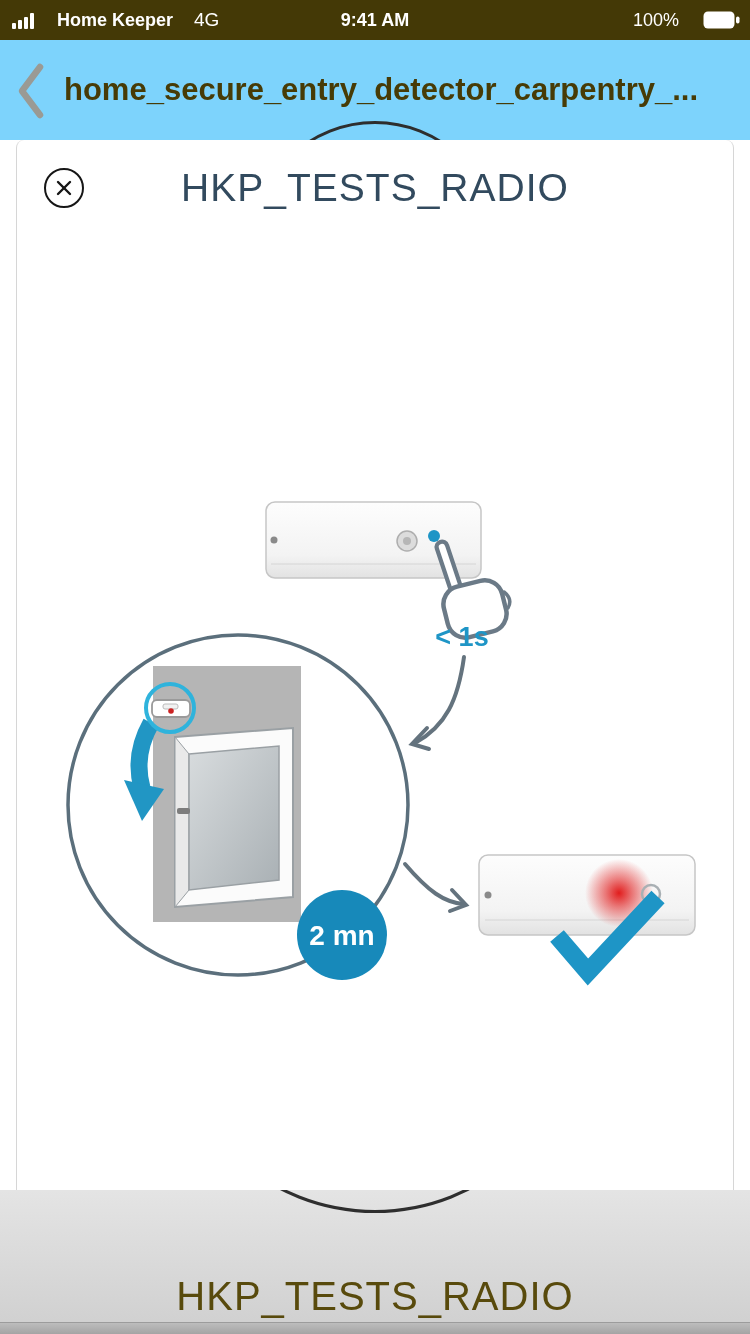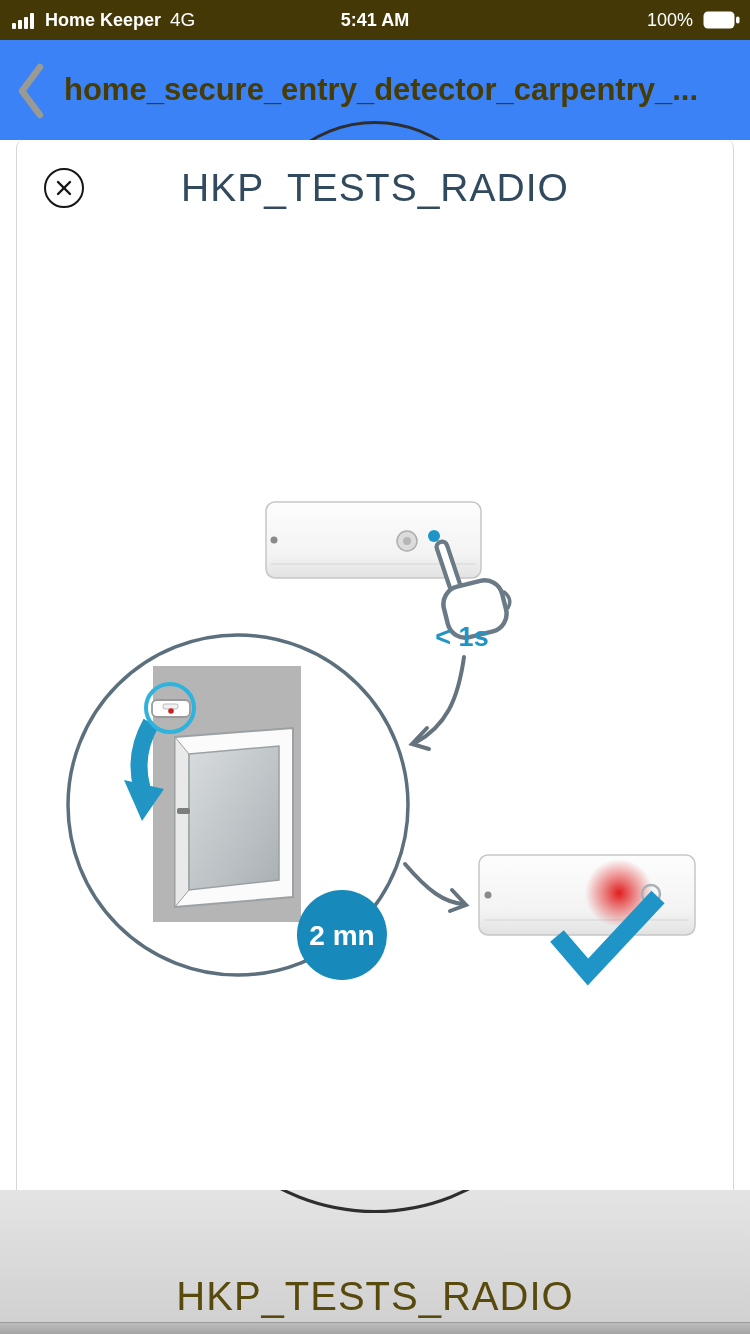--- a/index.html
+++ b/index.html
@@ -5,32 +5,32 @@
   * { margin:0; padding:0; box-sizing:border-box; }
   html,body { width:750px; height:1334px; }
   body { font-family:"Liberation Sans", sans-serif; background:#ffffff; position:relative; overflow:hidden; }
   .screen { position:absolute; inset:0; width:750px; height:1334px; overflow:hidden; }
 
   
   .status-bar {
     position:absolute; top:0; left:0; width:750px; height:40px;
     background:#443906; color:#fff; z-index:10;
   }
-  .sb-left { position:absolute; left:12px; top:0; height:40px; display:flex; align-items:center; gap:9px; }
+  .sb-left { position:absolute; left:12px; top:0; height:40px; display:flex; align-items:center; gap:21px; }
   .sb-carrier { font-size:18px; font-weight:600; }
   .sb-network { font-size:19px; font-weight:400; }
   .sb-center { position:absolute; left:0; right:0; top:0; height:40px; display:flex; align-items:center; justify-content:center; }
   .sb-time { font-size:18px; font-weight:700; }
-  .sb-right { position:absolute; right:10px; top:0; height:40px; display:flex; align-items:center; gap:10px; }
+  .sb-right { position:absolute; right:10px; top:0; height:40px; display:flex; align-items:center; gap:24px; }
   .sb-batt { font-size:18px; font-weight:400; }
 
   
   .nav-bar {
     position:absolute; top:40px; left:0; width:750px; height:100px;
-    background:#3b82f6; z-index:1;
+    background:#7dd3fc; z-index:1;
   }
   .nav-back { position:absolute; left:14px; top:22px; width:34px; height:58px; cursor:pointer; }
   .nav-title {
     position:absolute; left:64px; right:10px; top:0; height:100px;
     display:flex; align-items:center;
     font-size:31px; font-weight:700; color:#473b06;
     white-space:nowrap; overflow:hidden;
   }
 
   
@@ -79,21 +79,21 @@
       <svg width="24" height="17" viewBox="0 0 24 17">
         <rect x="0" y="11" width="4" height="6" rx="1" fill="#fff"></rect>
         <rect x="6" y="8" width="4" height="9" rx="1" fill="#fff"></rect>
         <rect x="12" y="5" width="4" height="12" rx="1" fill="#fff"></rect>
         <rect x="18" y="1" width="4" height="16" rx="1" fill="#fff"></rect>
       </svg>
       <span class="sb-carrier">Home Keeper</span>
       <span class="sb-network">4G</span>
     </div>
     <div class="sb-center">
-      <span class="sb-time">5:41 AM</span>
+      <span class="sb-time">9:41 AM</span>
     </div>
     <div class="sb-right">
       <span class="sb-batt">100%</span>
       <svg width="37" height="18" viewBox="0 0 37 18">
         <rect x="0.5" y="0.5" width="31" height="17" rx="4.5" fill="#fff"></rect>
         <rect x="33" y="5.5" width="3.5" height="7" rx="1.7" fill="#fff"></rect>
       </svg>
     </div>
   </div>
 

